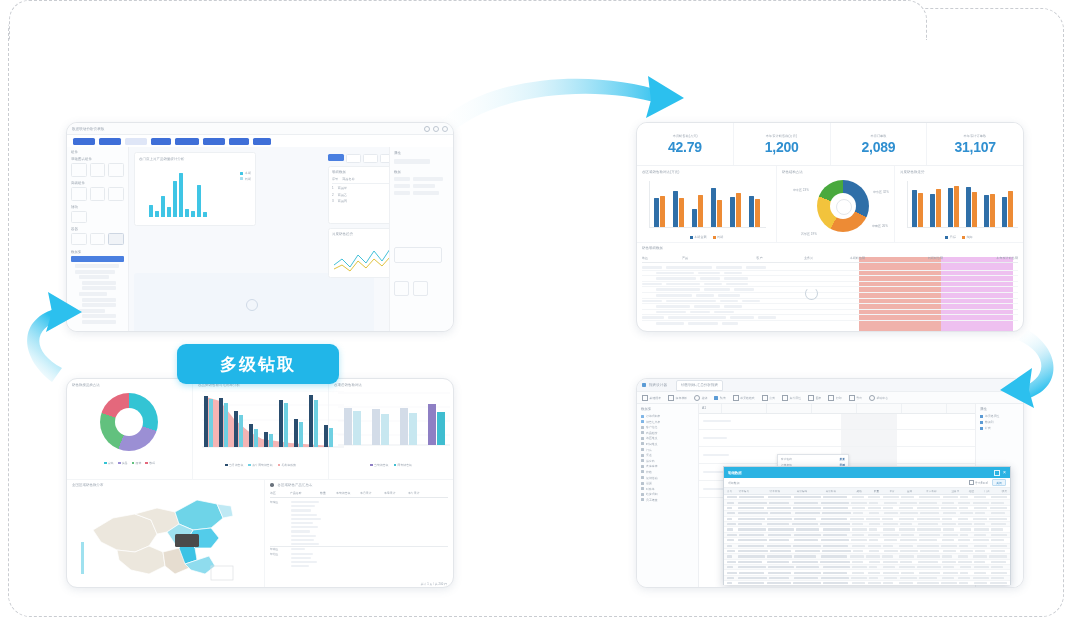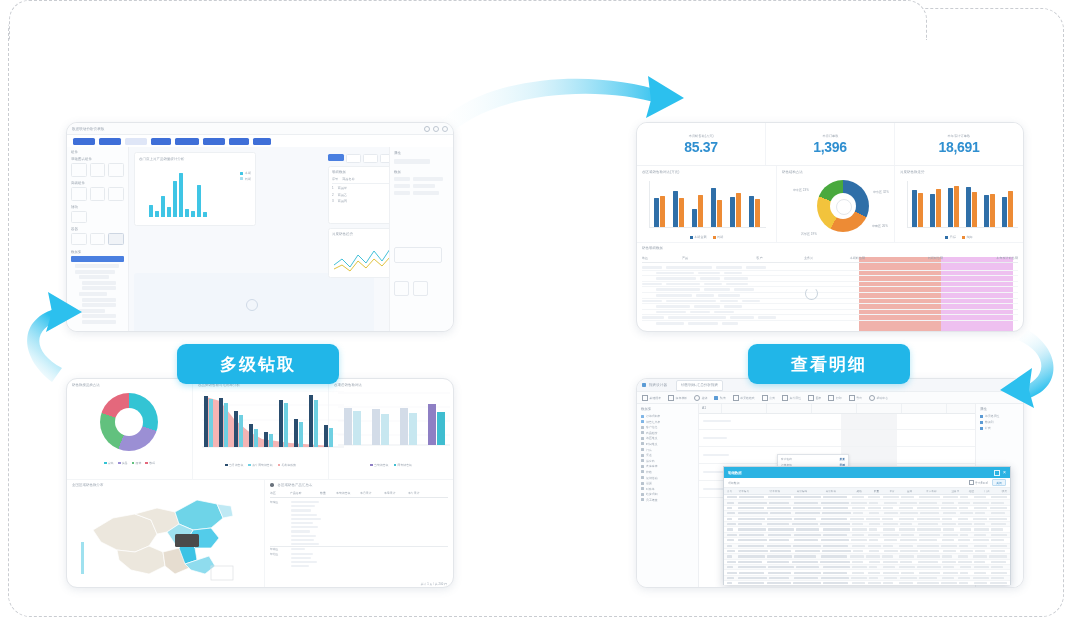--- a/index.html
+++ b/index.html
@@ -126,21 +126,20 @@
       <path d="M634,600 C520,618 430,612 460,600 Z" fill="url(#gBot)"></path>
     </g>
 
     <g>
       <path d="M52,382 C18,356 18,318 58,308 L61,320 C32,328 32,352 62,368 Z" fill="url(#gLeft)"></path>
       <path d="M48,292 L82,312 L46,332 L52,312 Z" fill="#2cc0ee"></path>
     </g>
   </svg>
 
   <div class="badge badge-bl">多级钻取</div>
-  <div class="badge badge-br">查看明细</div>
 
   <div class="panel p-tl">
     <div class="winbar">
       <span class="wb-t">数据联动分析仪表板</span>
       <span class="wb-sp"></span>
       <span class="wb-ic"></span>
       <span class="wb-ic"></span>
       <span class="wb-ic"></span>
     </div>
     <div class="toolbar">
@@ -302,29 +301,33 @@
         <div style="width:13px;height:13px;border:.7px solid #e6eaef;border-radius:2px;"></div>
       </div>
     </div>
   </div>
 
   <div class="panel p-tr">
 
     <div style="display:flex;height:42px;border-bottom:1px solid #f0f2f5;background:#fff;">
       <div style="flex:1;border-right:1px solid #f2f4f7;display:flex;flex-direction:column;align-items:center;justify-content:center;gap:1px;">
         <span class="lbl" style="font-size:3.3px;transform:scale(.95);">本月销售额(万元)</span>
-        <span style="font-size:14px;color:#2f8fd0;font-weight:bold;letter-spacing:-.3px;">85.37</span>
+        <span style="font-size:14px;color:#2f8fd0;font-weight:bold;letter-spacing:-.3px;">42.79</span>
+      </div>
+      <div style="flex:1;border-right:1px solid #f2f4f7;display:flex;flex-direction:column;align-items:center;justify-content:center;gap:1px;">
+        <span class="lbl" style="font-size:3.3px;transform:scale(.95);">本年累计销售额(万元)</span>
+        <span style="font-size:14px;color:#2f8fd0;font-weight:bold;letter-spacing:-.3px;">1,200</span>
       </div>
       <div style="flex:1;border-right:1px solid #f2f4f7;display:flex;flex-direction:column;align-items:center;justify-content:center;gap:1px;">
         <span class="lbl" style="font-size:3.3px;transform:scale(.95);">本月订单数</span>
-        <span style="font-size:14px;color:#2f8fd0;font-weight:bold;letter-spacing:-.3px;">1,396</span>
+        <span style="font-size:14px;color:#2f8fd0;font-weight:bold;letter-spacing:-.3px;">2,089</span>
       </div>
       <div style="flex:1;display:flex;flex-direction:column;align-items:center;justify-content:center;gap:1px;">
         <span class="lbl" style="font-size:3.3px;transform:scale(.95);">本年累计订单数</span>
-        <span style="font-size:14px;color:#2f8fd0;font-weight:bold;letter-spacing:-.3px;">18,691</span>
+        <span style="font-size:14px;color:#2f8fd0;font-weight:bold;letter-spacing:-.3px;">31,107</span>
       </div>
     </div>
 
     <div style="display:flex;height:76px;border-bottom:1px solid #f2f4f7;">
 
       <div style="width:140px;border-right:1px solid #f2f4f7;padding:4px 5px;box-sizing:border-box;position:relative;">
         <div class="lbl">各区域销售额对比(万元)</div>
         <div style="position:absolute;left:12px;bottom:14px;width:116px;height:46px;border-left:.6px solid #e8ebee;border-bottom:.6px solid #e8ebee;">
           <div style="display:flex;align-items:flex-end;height:100%;gap:8px;padding-left:4px;">
             <div style="display:flex;gap:1px;align-items:flex-end;height:100%;">

